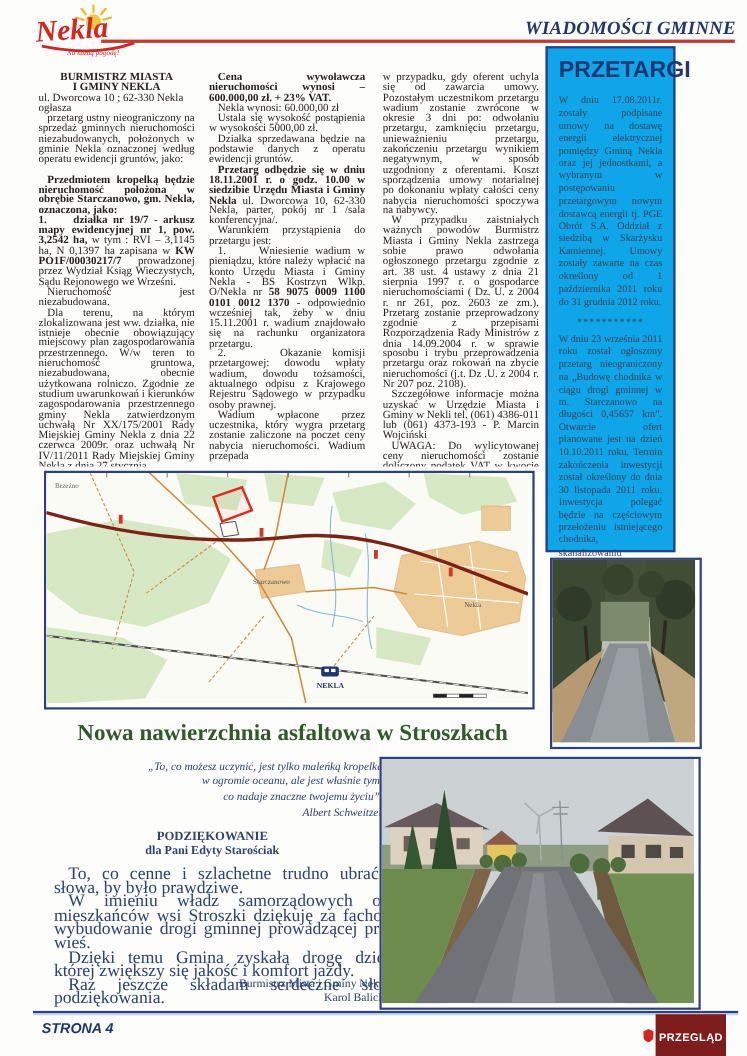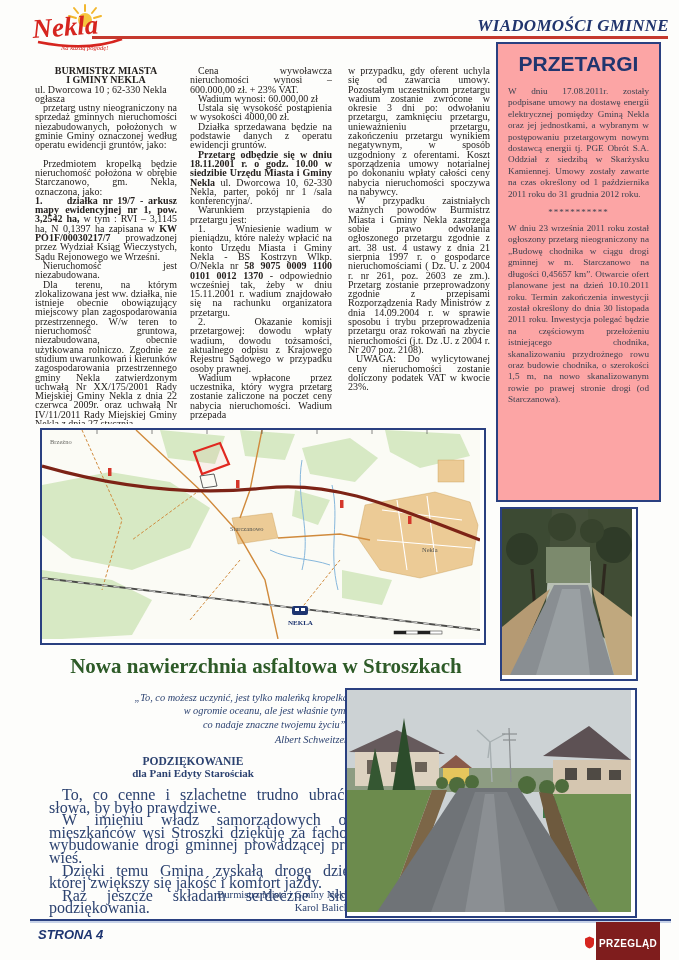--- a/index.html
+++ b/index.html
@@ -14,27 +14,27 @@
 
   
   .headline{left:30px;top:40px;width:460px;text-align:center;
             font:bold 20px "Liberation Sans",sans-serif;color:#c5392e;}
   .col{top:66px;width:142px;height:358px;overflow:hidden;
        font-size:10px;line-height:9.3px;text-align:justify;}
   .col p{margin:0;text-indent:8px;}
   .col p.ni{text-indent:0;}
   .col p.cb{text-align:center;text-indent:0;font-weight:bold;}
   .col p.cn{text-align:left;text-indent:0;}
-  .col p.b{font-weight:normal;}
+  .col p.b{font-weight:bold;}
   .col p.gap{margin-top:9px;}
   .bb{font-weight:bold;}
 
   
-  .sidebar{left:496px;top:42px;width:165px;height:460px;box-sizing:border-box;
-           background:#fca5a5;border:2px solid #2a4080;padding:6px 10px;}
+  .sidebar{left:496px;top:42px;width:118px;height:460px;box-sizing:border-box;
+           background:#0ea5e9;border:2px solid #2a4080;padding:6px 10px;}
   .sidebar-title{text-align:center;font:bold 21px "Liberation Sans",sans-serif;color:#21356e;margin:2px 0 10px;}
   .sidebar p.sp{margin:0;font-size:9.2px;line-height:11.4px;text-align:justify;color:#3d4250;}
   .stars{text-align:center;font-size:9px;color:#3d4250;margin:7px 0 6px;letter-spacing:1px;}
 
   
   .frame{border:2px solid #2a4080;background:#fff;overflow:hidden;}
   .map-box{left:40px;top:428px;width:442px;height:213px;}
   .photo1{left:500px;top:507px;width:134px;height:170px;}
   .photo2{left:345px;top:688px;width:288px;height:226px;}
 
@@ -85,42 +85,43 @@
   </div>
   <div class="abs masthead-title">WIADOMOŚCI GMINNE</div>
   <div class="abs red-rule"></div>
 
 
   <div class="abs col" style="left:35px;">
     <p class="cb">BURMISTRZ MIASTA</p>
     <p class="cb">I GMINY NEKLA</p>
     <p class="cn">ul. Dworcowa 10 ; 62-330 Nekla</p>
     <p class="cn">ogłasza</p>
-    <p>przetarg ustny nieograniczony na sprzedaż gminnych nieruchomości niezabudowanych, położonych w gminie Gminy oznaczonej według operatu ewidencji gruntów, jako:</p>
+    <p>przetarg ustny nieograniczony na sprzedaż gminnych nieruchomości niezabudowanych, położonych w gminie Nekla oznaczonej według operatu ewidencji gruntów, jako:</p>
     <p class="b gap">Przedmiotem kropelką będzie nieruchomość położona w obrębie Starczanowo, gm. Nekla, oznaczona, jako:</p>
     <p class="ni"><span class="bb">1.&nbsp;&nbsp;&nbsp;&nbsp;&nbsp;działka nr 19/7 - arkusz mapy ewidencyjnej nr 1, pow. 3,2542 ha, </span><span>w tym : RVI – 3,1145 ha, N 0,1397 ha zapisana w </span><span class="bb">KW PO1F/00030217/7 </span><span>prowadzonej przez Wydział Ksiąg Wieczystych, Sądu Rejonowego we Wrześni.</span></p>
     <p>Nieruchomość jest niezabudowana.</p>
     <p>Dla terenu, na którym zlokalizowana jest ww. działka, nie istnieje obecnie obowiązujący miejscowy plan zagospodarowania przestrzennego. W/w teren to nieruchomość gruntowa, niezabudowana, obecnie użytkowana rolniczo. Zgodnie ze studium uwarunkowań i kierunków zagospodarowania przestrzennego gminy Nekla zatwierdzonym uchwałą Nr XX/175/2001 Rady Miejskiej Gminy Nekla z dnia 22 czerwca 2009r. oraz uchwałą Nr IV/11/2011 Rady Miejskiej Gminy Nekla z dnia 27 stycznia</p>
   </div>
 
   <div class="abs col" style="left:190px;">
     <p class="b">Cena wywoławcza nieruchomości wynosi – 600.000,00 zł. + 23% VAT.</p>
-    <p>Wadium wynosi: 60.000,00 zł</p>
-    <p>Ustala się wysokość postąpienia w wysokości 4000,00 zł.</p>
+    <p>Nekla wynosi: 60.000,00 zł</p>
+    <p>Ustala się wysokość postąpienia w wysokości 5000,00 zł.</p>
     <p>Działka sprzedawana będzie na podstawie danych z operatu ewidencji gruntów.</p>
     <p><span class="bb">Przetarg odbędzie się w dniu 18.11.2001 r. o godz. 10.00 w siedzibie Urzędu Miasta i Gminy Nekla </span><span>ul. Dworcowa 10, 62-330 Nekla, parter, pokój nr 1 /sala konferencyjna/.</span></p>
     <p>Warunkiem przystąpienia do przetargu jest:</p>
     <p><span>1.&nbsp;&nbsp;&nbsp;&nbsp;&nbsp;Wniesienie wadium w pieniądzu, które należy wpłacić na konto Urzędu Miasta i Gminy Nekla - BS Kostrzyn Wlkp. O/Nekla nr </span><span class="bb">58 9075 0009 1100 0101 0012 1370</span><span> - odpowiednio wcześniej tak, żeby w dniu 15.11.2001 r. wadium znajdowało się na rachunku organizatora przetargu.</span></p>
     <p>2.&nbsp;&nbsp;&nbsp;&nbsp;&nbsp;Okazanie komisji przetargowej: dowodu wpłaty wadium, dowodu tożsamości, aktualnego odpisu z Krajowego Rejestru Sądowego w przypadku osoby prawnej.</p>
     <p>Wadium wpłacone przez uczestnika, który wygra przetarg zostanie zaliczone na poczet ceny nabycia nieruchomości. Wadium przepada</p>
   </div>
 
   <div class="abs col" style="left:348px;">
     <p class="ni">w przypadku, gdy oferent uchyla się od zawarcia umowy. Pozostałym uczestnikom przetargu wadium zostanie zwrócone w okresie 3 dni po: odwołaniu przetargu, zamknięciu przetargu, unieważnieniu przetargu, zakończeniu przetargu wynikiem negatywnym, w sposób uzgodniony z oferentami. Koszt sporządzenia umowy notarialnej po dokonaniu wpłaty całości ceny nabycia nieruchomości spoczywa na nabywcy.</p>
     <p>W przypadku zaistniałych ważnych powodów Burmistrz Miasta i Gminy Nekla zastrzega sobie prawo odwołania ogłoszonego przetargu zgodnie z art. 38 ust. 4 ustawy z dnia 21 sierpnia 1997 r. o gospodarce nieruchomościami ( Dz. U. z 2004 r. nr 261, poz. 2603 ze zm.). Przetarg zostanie przeprowadzony zgodnie z przepisami Rozporządzenia Rady Ministrów z dnia 14.09.2004 r. w sprawie sposobu i trybu przeprowadzenia przetargu oraz rokowań na zbycie nieruchomości (j.t. Dz .U. z 2004 r. Nr 207 poz. 2108).</p>
+    <p>Szczegółowe informacje można uzyskać w Urzędzie Miasta i Gminy w Nekli tel. (061) 4386-011 lub (061) 4373-193 - P. Marcin Wojciński</p>
     <p>UWAGA: Do wylicytowanej ceny nieruchomości zostanie doliczony podatek VAT w kwocie 23%.</p>
   </div>
 
   <div class="abs sidebar">
     <div class="sidebar-title">PRZETARGI</div>
     <p class="sp">W dniu 17.08.2011r. zostały podpisane umowy na dostawę energii elektrycznej pomiędzy Gminą Nekla oraz jej jednostkami, a wybranym w postępowaniu przetargowym nowym dostawcą energii tj. PGE Obrót S.A. Oddział z siedzibą w Skarżysku Kamiennej. Umowy zostały zawarte na czas określony od 1 października 2011 roku do 31 grudnia 2012 roku.</p>
     <div class="stars">***********</div>
     <p class="sp">W dniu 23 września 2011 roku został ogłoszony przetarg nieograniczony na „Budowę chodnika w ciągu drogi gminnej w m. Starczanowo na długości 0,45657 km”. Otwarcie ofert planowane jest na dzień 10.10.2011 roku. Termin zakończenia inwestycji został określony do dnia 30 listopada 2011 roku. Inwestycja polegać będzie na częściowym przełożeniu istniejącego chodnika, skanalizowaniu przydrożnego rowu oraz budowie chodnika, o szerokości 1,5 m, na nowo skanalizowanym rowie po prawej stronie drogi (od Starczanowa).</p>
   </div>
 

